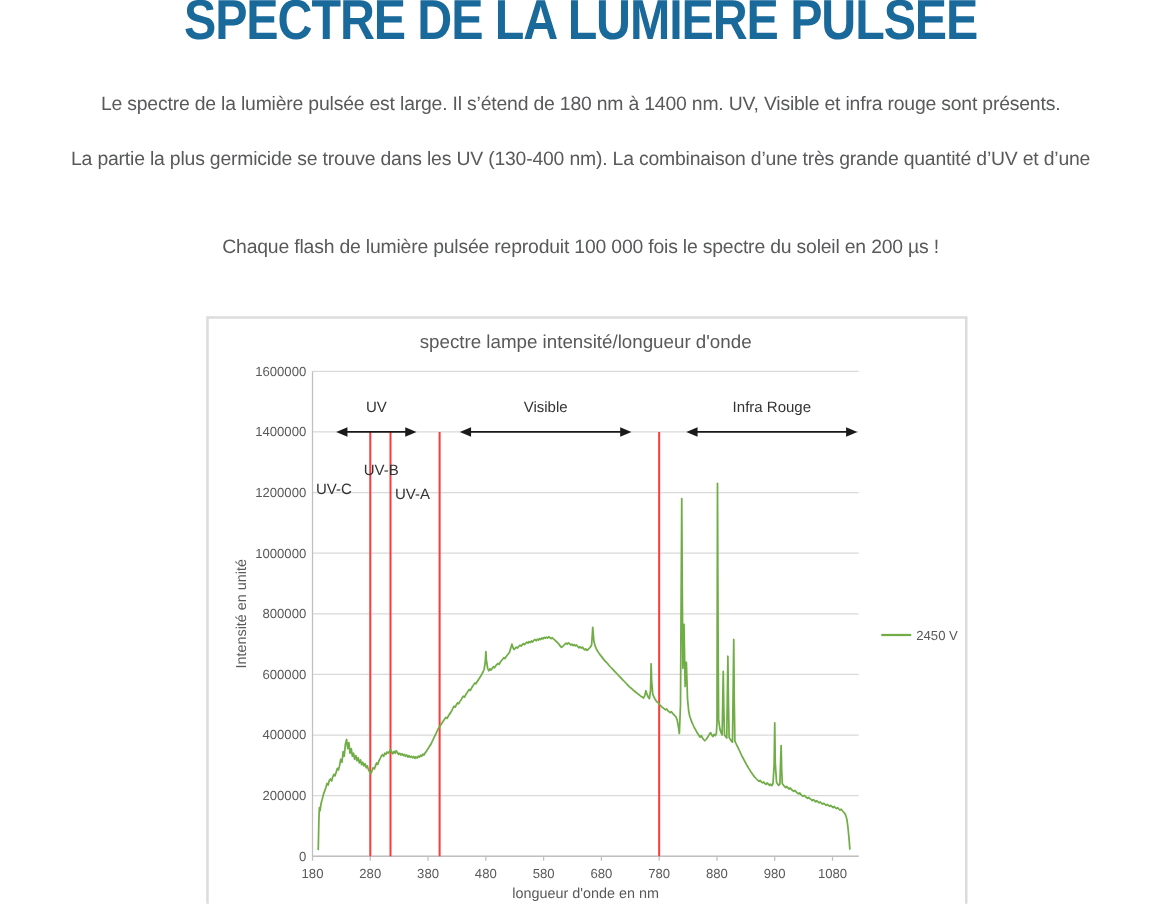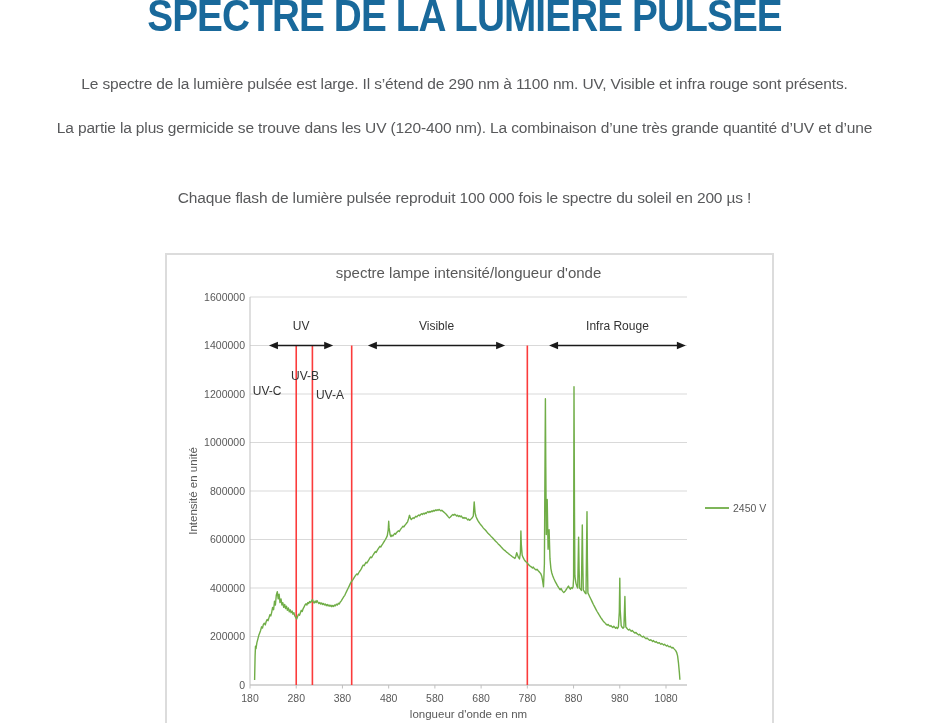--- a/index.html
+++ b/index.html
@@ -31,24 +31,24 @@
   .t-axis{font-size:11.5px;fill:#595959;}
   .t-ann{font-size:12px;fill:#333333;}
 </style>
 </head>
 <body>
 
 <h1 class="page-title">SPECTRE DE LA LUMIÈRE PULSÉE</h1>
 
 <div class="paragraphs">
   <p class="para para-1">
-      <span class="pline">Le spectre de la lumière pulsée est large. Il s’étend de 290 nm à 1100 nm. UV, Visible et infra rouge sont présents.</span>
+      <span class="pline">Le spectre de la lumière pulsée est large. Il s’étend de 180 nm à 1400 nm. UV, Visible et infra rouge sont présents.</span>
     </p>
   <p class="para para-2">
-      <span class="pline">La partie la plus germicide se trouve dans les UV (120-400 nm). La combinaison d’une très grande quantité d’UV et d’une</span>
+      <span class="pline">La partie la plus germicide se trouve dans les UV (130-400 nm). La combinaison d’une très grande quantité d’UV et d’une</span>
     </p>
   <p class="para para-3">
       <span class="pline">Chaque flash de lumière pulsée reproduit 100 000 fois le spectre du soleil en 200 µs !</span>
     </p>
 </div>
 
 <div class="chart-card">
   <svg width="605" height="481" viewBox="0 0 605 481">
       <line x1="83" x2="520" y1="430" y2="430" stroke="#d9d9d9" stroke-width="1"></line>
       <text x="78" y="433.5" text-anchor="end" class="t-tick">0</text>

